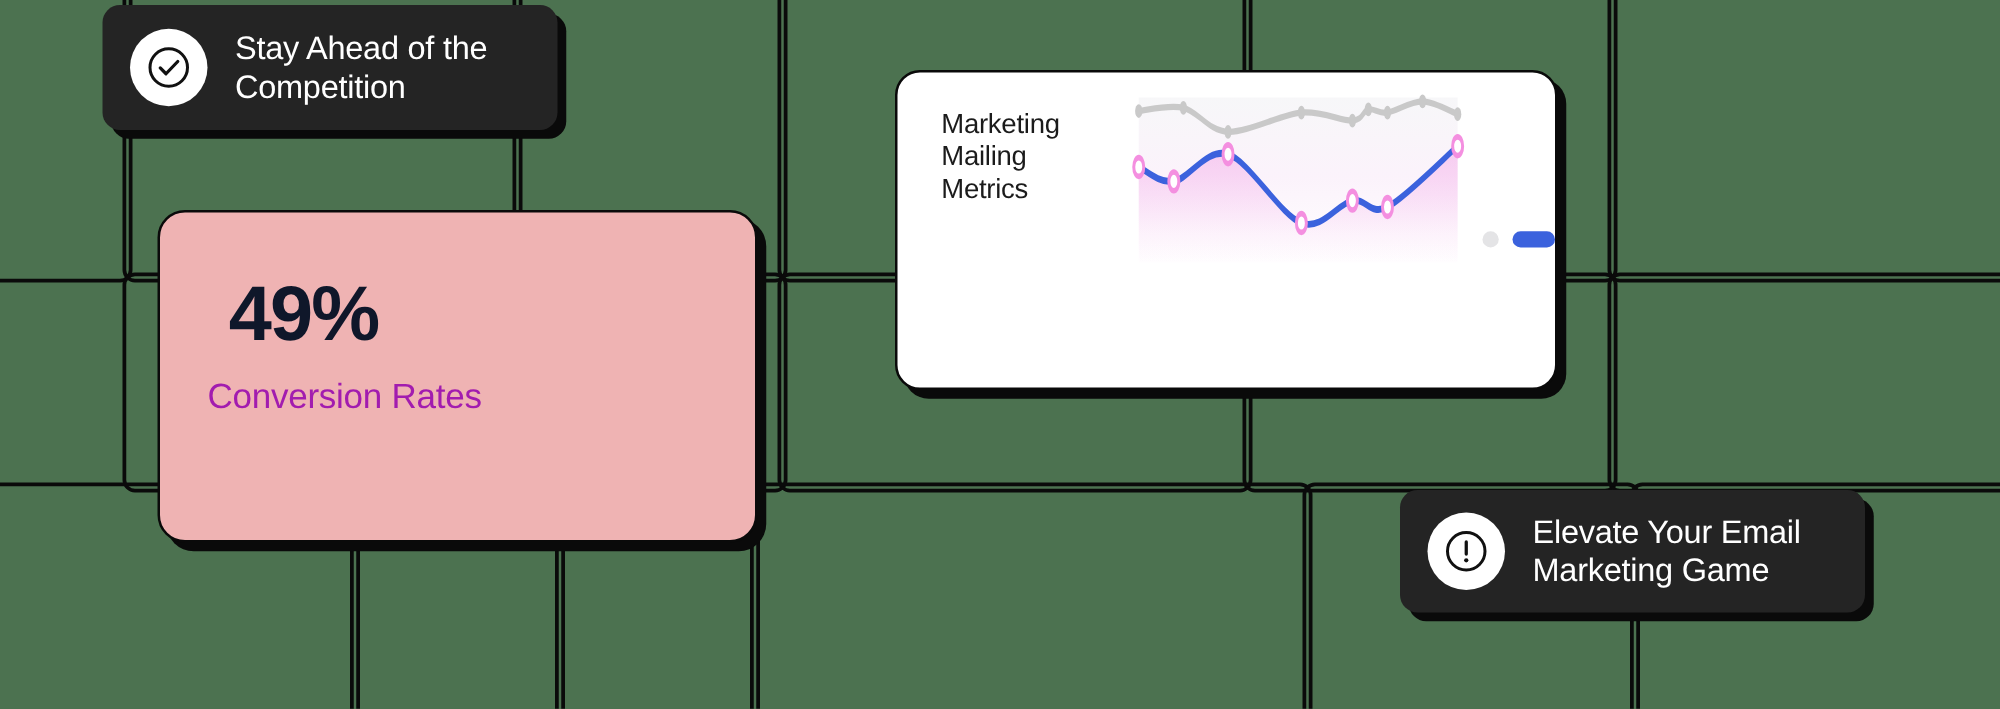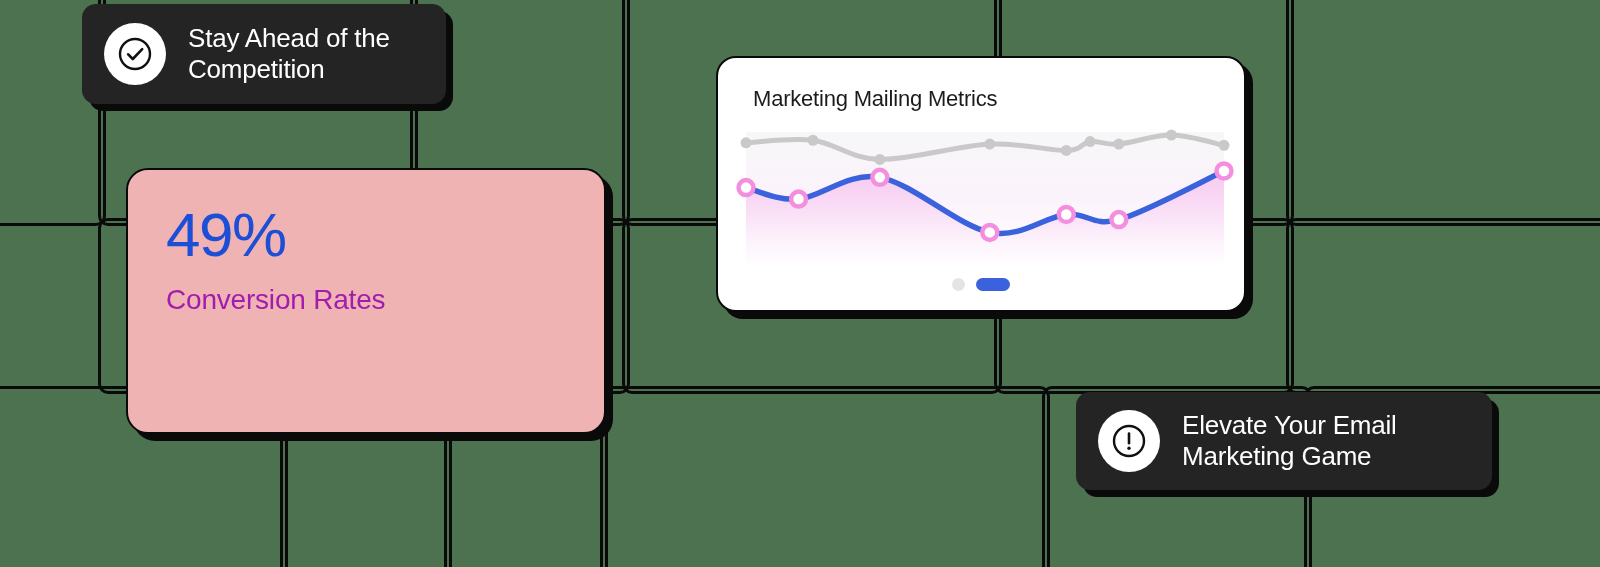--- a/index.html
+++ b/index.html
@@ -71,49 +71,49 @@
 
   #badge-top {
     left: 82px;
     top: 4px;
     width: 364px;
     height: 100px;
     padding: 0 20px 0 22px;
     gap: 22px;
   }
   #badge-bottom {
-    left: 1076px;
+    left: 1120px;
     top: 392px;
-    width: 416px;
+    width: 372px;
     height: 98px;
     padding: 0 20px 0 22px;
     gap: 22px;
   }
 
   
   #stat-card {
     position: absolute;
     left: 126px;
     top: 168px;
     width: 480px;
     height: 266px;
     background: #efb3b3;
     border: 2px solid #0a0a0a;
     border-radius: 22px;
     box-sizing: border-box;
     padding: 34px 38px 0 38px;
     z-index: 25;
   }
   #stat-value {
-    color: #1d4ed8;
+    color: #0f172a;
     font-size: 62px;
-    font-weight: normal;
+    font-weight: bold;
     line-height: 1;
     letter-spacing: -1.5px;
-    margin: 0;
+    margin: 17px;
   }
   #stat-label {
     color: #a21caf;
     font-size: 28px;
     font-weight: normal;
     margin: 18px 0 0 0;
     letter-spacing: -0.2px;
   }
   #stat-desc {
     color: #1f1f1f;
@@ -129,21 +129,20 @@
     left: 716px;
     top: 56px;
     width: 530px;
     height: 256px;
     background: #ffffff;
     border: 2px solid #0a0a0a;
     border-radius: 20px;
     box-sizing: border-box;
     z-index: 20;
     display: flex;
-    flex-direction: column;
   }
   #chart-title {
     color: #1b1b1b;
     font-size: 22px;
     font-weight: normal;
     letter-spacing: -0.2px;
     margin: 28px 0 0 35px;
   }
   #chart-plot {
     position: relative;

